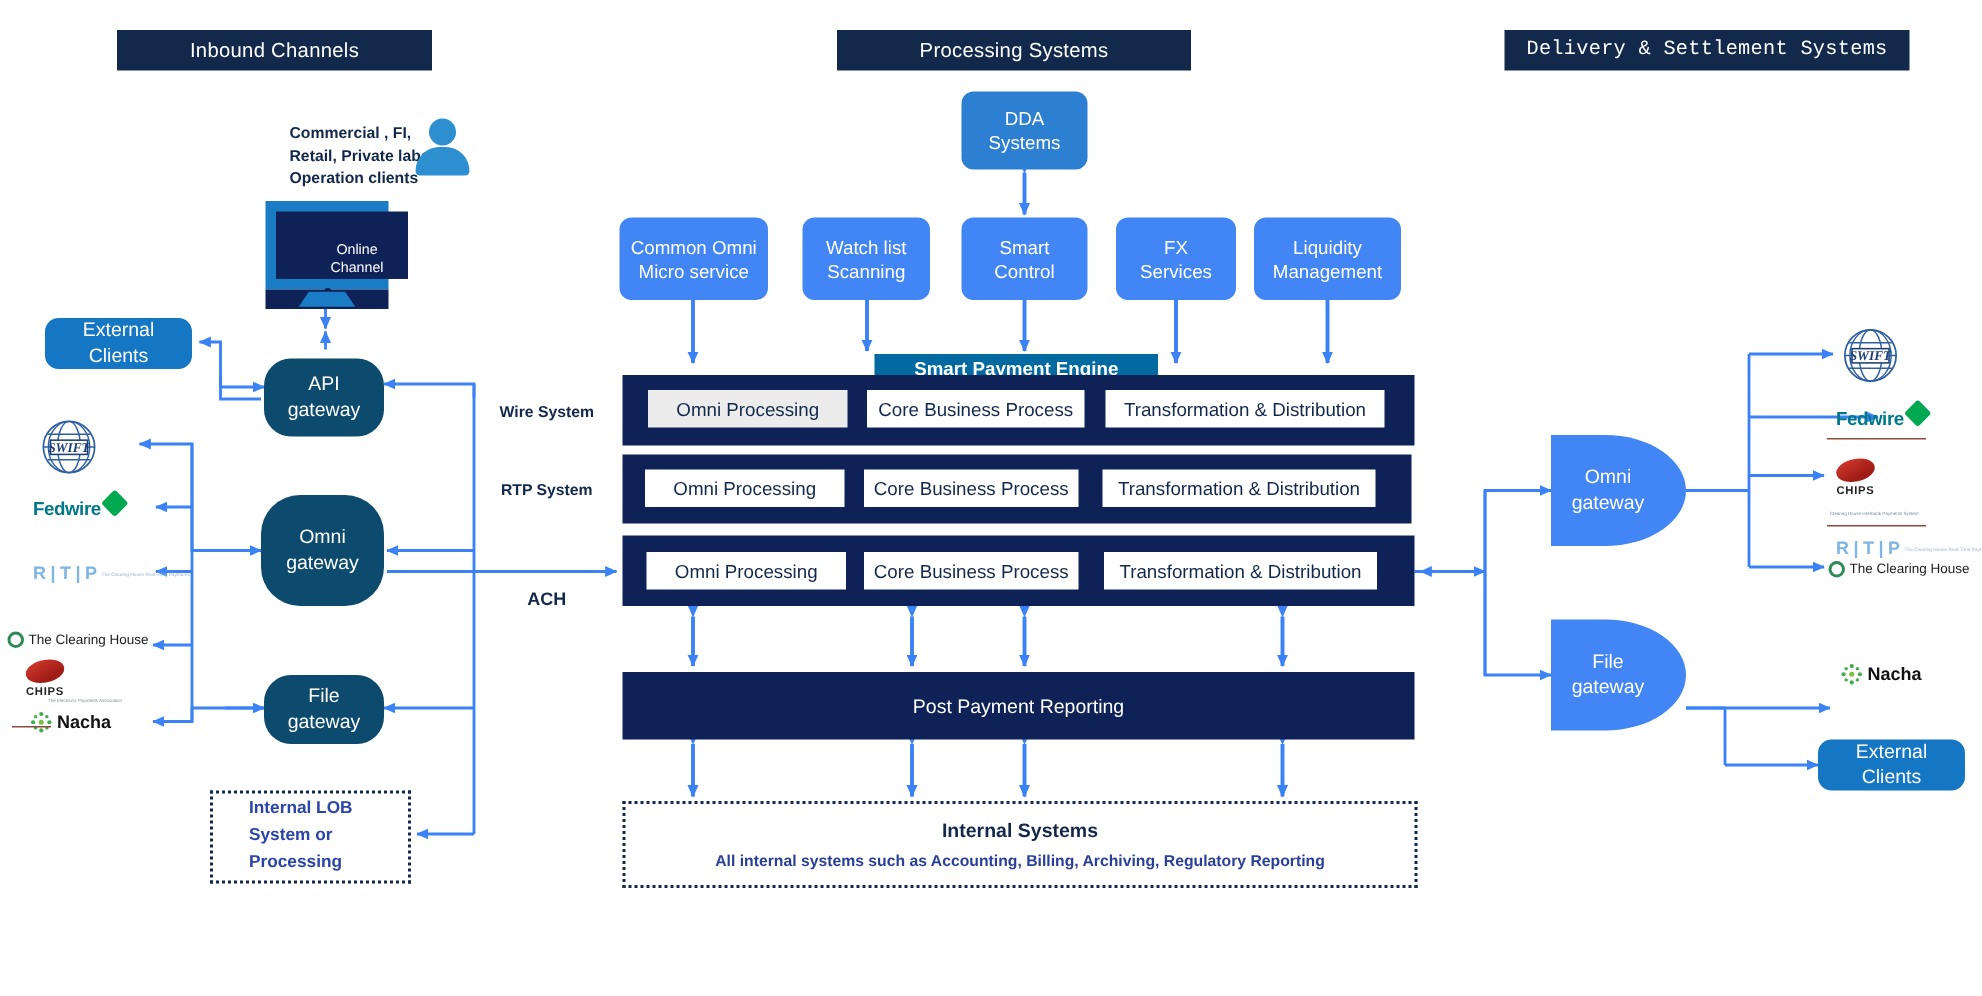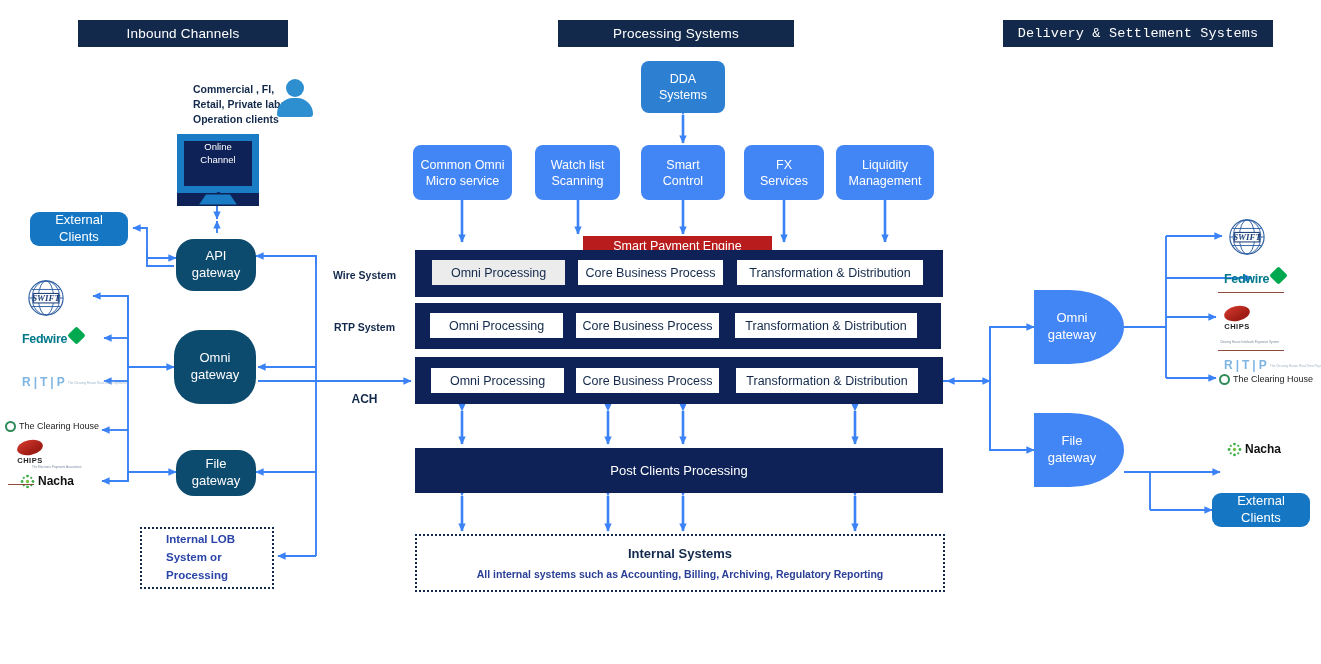--- a/index.html
+++ b/index.html
@@ -33,23 +33,23 @@
   .ext{position:absolute;background:#1577c4;color:#fff;border-radius:9px;
     display:flex;align-items:center;justify-content:center;text-align:center;
     font-size:13px;line-height:1.3;box-sizing:border-box;}
 
   
   .band{position:absolute;background:#0e2257;box-sizing:border-box;}
   .cell{position:absolute;background:#ffffff;color:#13294b;
     display:flex;align-items:center;justify-content:center;text-align:center;
     font-size:12.5px;box-sizing:border-box;}
   .cell.grey{background:#ececec;}
-  .spe{position:absolute;background:#b91c1c;color:#fff;
+  .spe{position:absolute;background:#0369a1;color:#fff;
     display:flex;align-items:center;justify-content:center;
-    font-size:12.5px;font-weight:normal;box-sizing:border-box;}
+    font-size:12.5px;font-weight:bold;box-sizing:border-box;}
   .ppp{position:absolute;background:#0e2257;color:#fff;
     display:flex;align-items:center;justify-content:center;
     font-size:13px;box-sizing:border-box;}
 
   
   .dotted{position:absolute;border:2px dotted #13294b;box-sizing:border-box;
     display:flex;flex-direction:column;align-items:center;justify-content:center;
     color:#20378a;}
   .dotted.lob{align-items:flex-start;padding-left:24px;}
   .lob-txt{font-size:11.5px;line-height:1.55;font-weight:bold;color:#2a44a8;
@@ -63,22 +63,22 @@
 
   
   .cap{position:absolute;font-size:10.5px;line-height:1.45;color:#13294b;
     font-weight:bold;text-align:left;}
 
   
   .mon{position:absolute;}
   .mon-outer{position:absolute;left:0;top:0;width:100%;height:82%;
     background:#1a7cc4;}
   .mon-inner{position:absolute;left:9%;top:10%;width:82%;height:62%;
-    background:#0e2257;display:flex;align-items:flex-start;justify-content:center;
-    text-align:center;color:#ffffff;font-size:9.5px;line-height:1.3;}
+    background:#0e2257;display:flex;align-items:flex-end;justify-content:center;
+    text-align:center;color:#ffffff;font-size:9.5px;line-height:1.3;padding-left:20px;}
   .mon-dot{position:absolute;left:50%;top:80%;width:5px;height:5px;margin-left:-2.5px;
     border-radius:50%;background:#0e2257;}
   .mon-base{position:absolute;left:0;top:82%;width:100%;height:18%;
     background:#0e2257;}
   .mon-stand{position:absolute;left:27%;top:84%;width:46%;height:14%;
     background:#1a7cc4;clip-path:polygon(18% 0,82% 0,100% 100%,0 100%);}
 
   
   .person{position:absolute;}
   .p-head{position:absolute;left:50%;top:0;width:18px;height:18px;margin-left:-9px;
@@ -375,21 +375,21 @@
   <div class="band" style="left:415px;top:303px;width:526px;height:46px;"></div>
   <div class="cell" style="left:430px;top:313px;width:133px;height:25px;">Omni Processing</div>
   <div class="cell" style="left:576px;top:313px;width:143px;height:25px;">Core  Business Process</div>
   <div class="cell" style="left:735px;top:313px;width:182px;height:25px;">Transformation &amp; Distribution</div>
 
   <div class="band" style="left:415px;top:357px;width:528px;height:47px;"></div>
   <div class="cell" style="left:431px;top:368px;width:133px;height:25px;">Omni Processing</div>
   <div class="cell" style="left:576px;top:368px;width:143px;height:25px;">Core  Business Process</div>
   <div class="cell" style="left:736px;top:368px;width:182px;height:25px;">Transformation &amp; Distribution</div>
 
-  <div class="ppp" style="left:415px;top:448px;width:528px;height:45px;">Post Clients  Processing</div>
+  <div class="ppp" style="left:415px;top:448px;width:528px;height:45px;">Post Payment  Reporting</div>
 
   <div class="dotted" style="left:415px;top:534px;width:530px;height:58px;">
     <div class="int-title">Internal Systems</div>
     <div class="int-sub">All internal systems such as Accounting, Billing, Archiving, Regulatory Reporting</div>
   </div>
 
   <div class="gw-d" style="left:1034px;top:290px;width:90px;height:74px;">
     <span>
       <span>Omni</span><br>
       <span>gateway</span>

